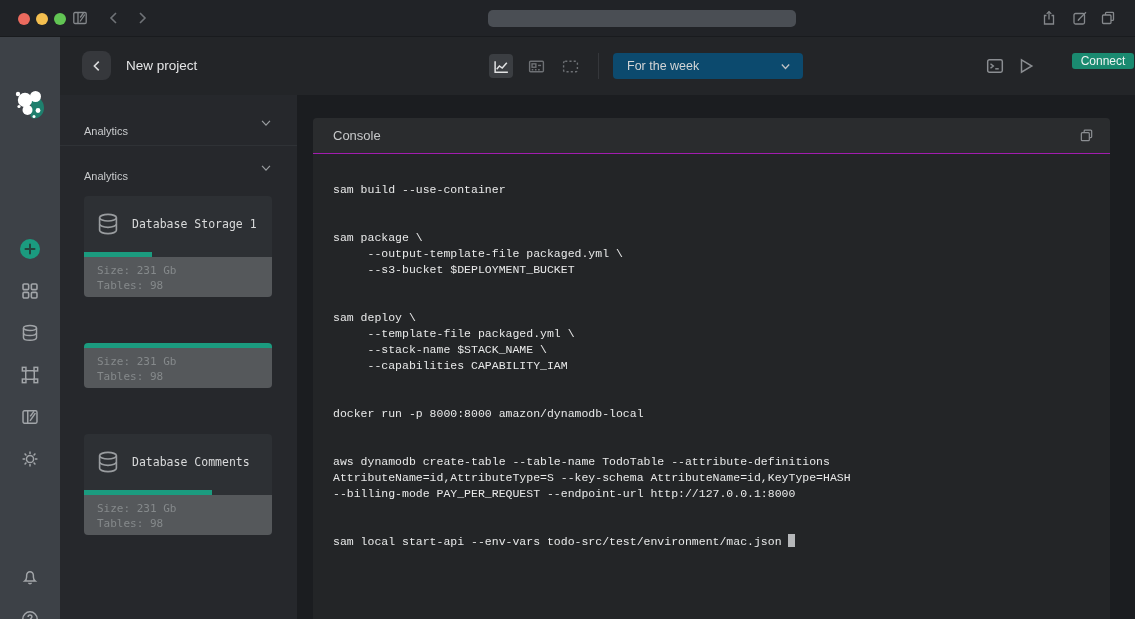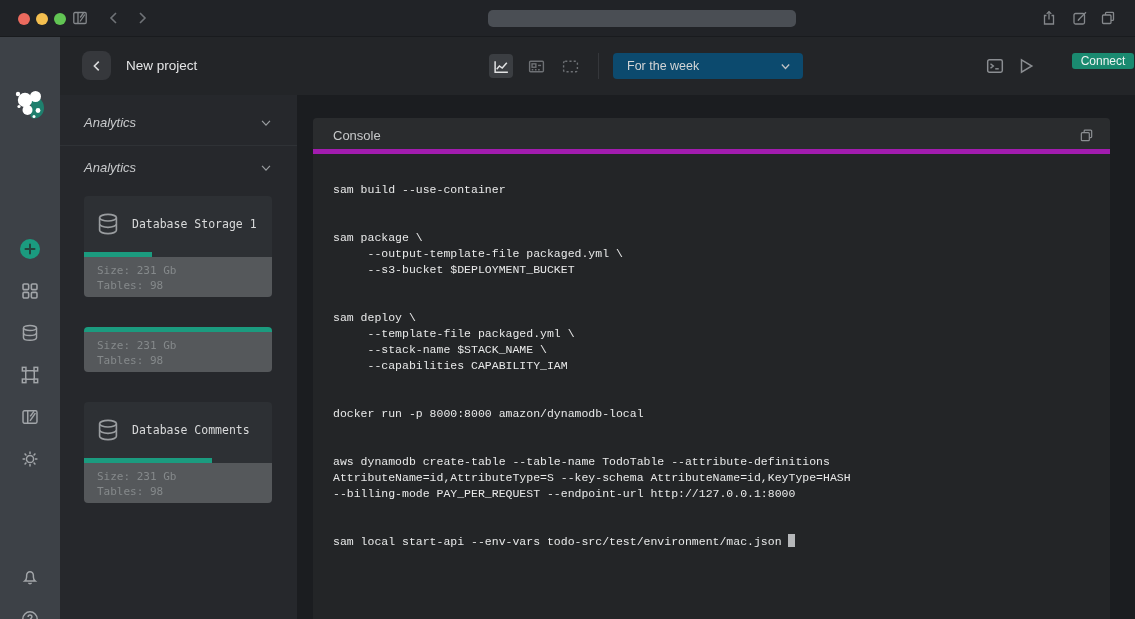--- a/index.html
+++ b/index.html
@@ -46,37 +46,37 @@
   .dropdown { position:absolute; left:553px; top:16px; width:190px; height:26px; border-radius:4px; background:#0c4a6e; }
   .dropdown-label { position:absolute; left:14px; top:0; height:26px; line-height:26px; color:#d3d5d6; font-size:12.5px; }
   .dropdown-chev { position:absolute; right:11px; top:7px; }
   .h-terminal { position:absolute; left:926px; top:20px; }
   .h-play { position:absolute; left:957px; top:20px; }
   .connect-btn { position:absolute; left:988px; top:16px; width:62px; height:16px; border-radius:3px; background:#1a8a70; border:none; color:#eef4f2; font-size:12px; font-family:"Liberation Sans", sans-serif;margin-left:24px; }
 
   
   .panel { position:absolute; left:60px; top:95px; width:237px; height:524px; background:#26282c; }
   .section-row { position:absolute; left:0; width:237px; height:28px; }
-  .section-label { position:absolute; left:24px; top:0; height:28px; line-height:28px; color:#c8cacc; font-size:13px;font-style:italic; }
+  .section-label { position:absolute; left:24px; top:8px; height:28px; line-height:28px; color:#c8cacc; font-size:11px; }
   .section-chev { position:absolute; right:24px; top:7px; }
   .row-analytics { top:14px; }
   .panel-divider { position:absolute; left:0; top:50px; width:237px; height:1px; background:#2f3236; }
   .row-databases { top:59px; }
   .cards-host { position:absolute; left:24px; top:101px; width:188px; }
-  .db-card { width:188px; border-radius:4px; overflow:hidden; margin-bottom:30px; }
+  .db-card { width:188px; border-radius:4px; overflow:hidden; margin-bottom:46px; }
   .db-card-top { height:56px; background:#2d3034; display:flex; align-items:center; padding-left:12px; }
   .db-title { margin-left:12px; color:#d9dadb; font-family:"DejaVu Sans Mono", monospace; font-size:11.5px; }
   .db-bar { height:5px; background:#2d3034; }
   .db-bar-fill { height:5px; background:#1b9b7f; }
   .db-stats { height:40px; background:#55585b; padding:6px 0 0 13px; }
   .db-stats div { color:#85898b; font-family:"DejaVu Sans Mono", monospace; font-size:11px; line-height:15px; }
 
   
   .console { position:absolute; left:313px; top:118px; width:797px; height:501px; background:#232527; border-radius:4px 4px 0 0; }
-  .console-header { position:absolute; left:0; top:0; width:797px; height:36px; background:#2a2c2e; border-bottom:5px solid #a21caf; border-radius:4px 4px 0 0; }
+  .console-header { position:absolute; left:0; top:0; width:797px; height:36px; background:#2a2c2e; border-bottom:1px solid #a21caf; border-radius:4px 4px 0 0; }
   .console-title { position:absolute; left:20px; top:0; height:36px; line-height:36px; color:#c7c9ca; font-size:13px; }
   .console-copy { position:absolute; right:16px; top:10px; }
   .console-pre { position:absolute; left:0; top:36px; width:797px; height:465px; overflow:hidden; padding:28px 20px; font-family:Liberation Mono, monospace; font-size:11.5px; line-height:16px; color:#e8e9e9; white-space:pre; }
   .cursor { display:inline-block; width:7px; height:13px; background:#b5b7b9; vertical-align:-2px; }
 </style>
 </head>
 <body>
 
 <div class="titlebar">
   <span class="traffic t-red"></span>

